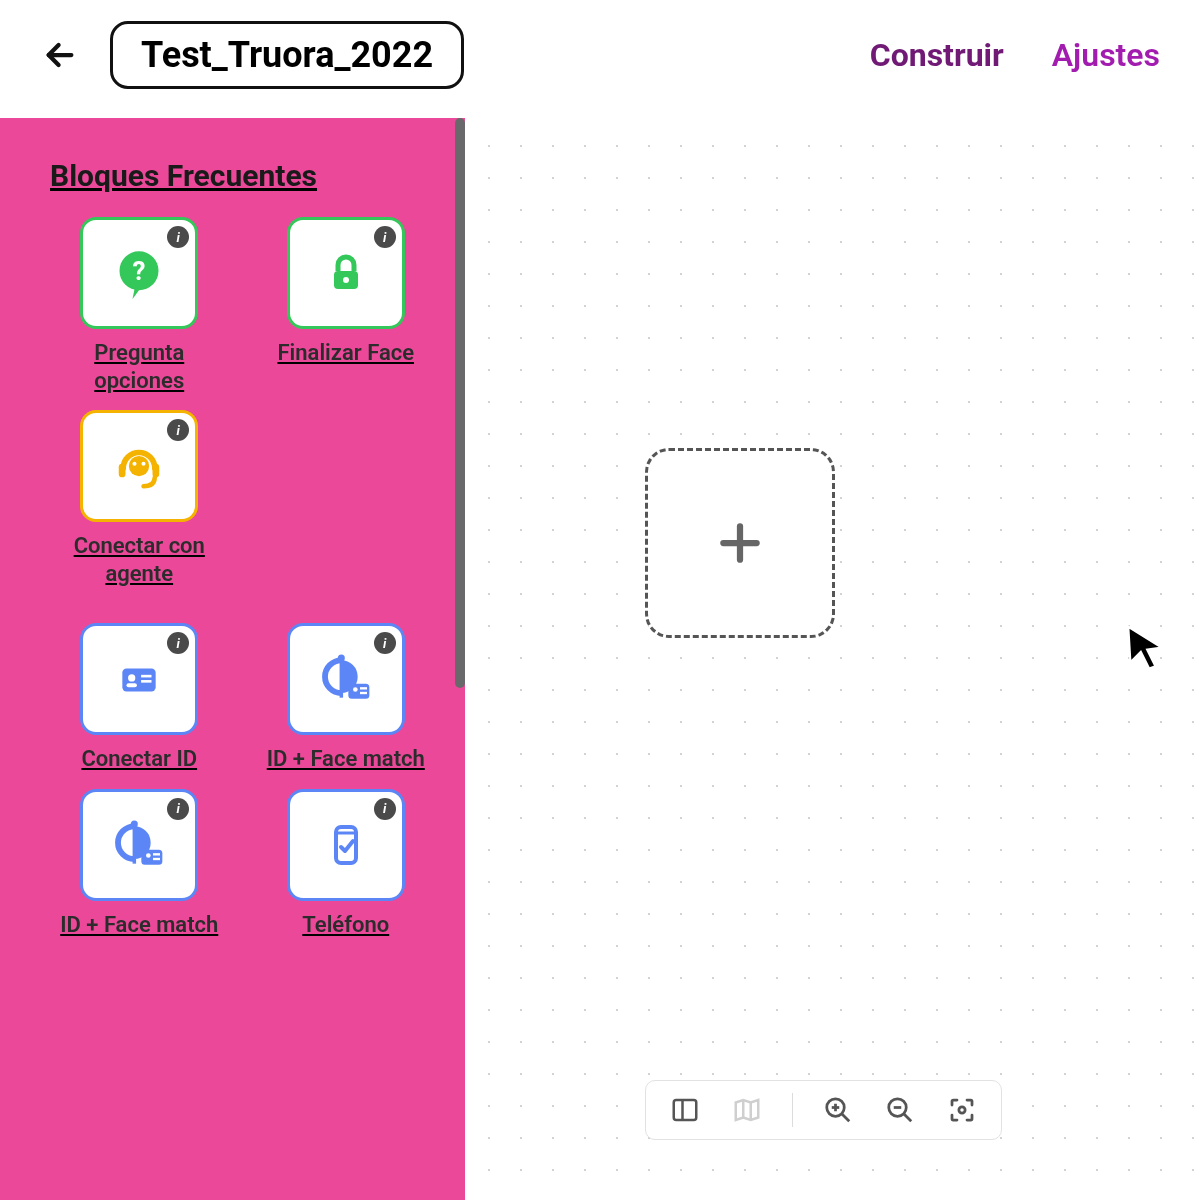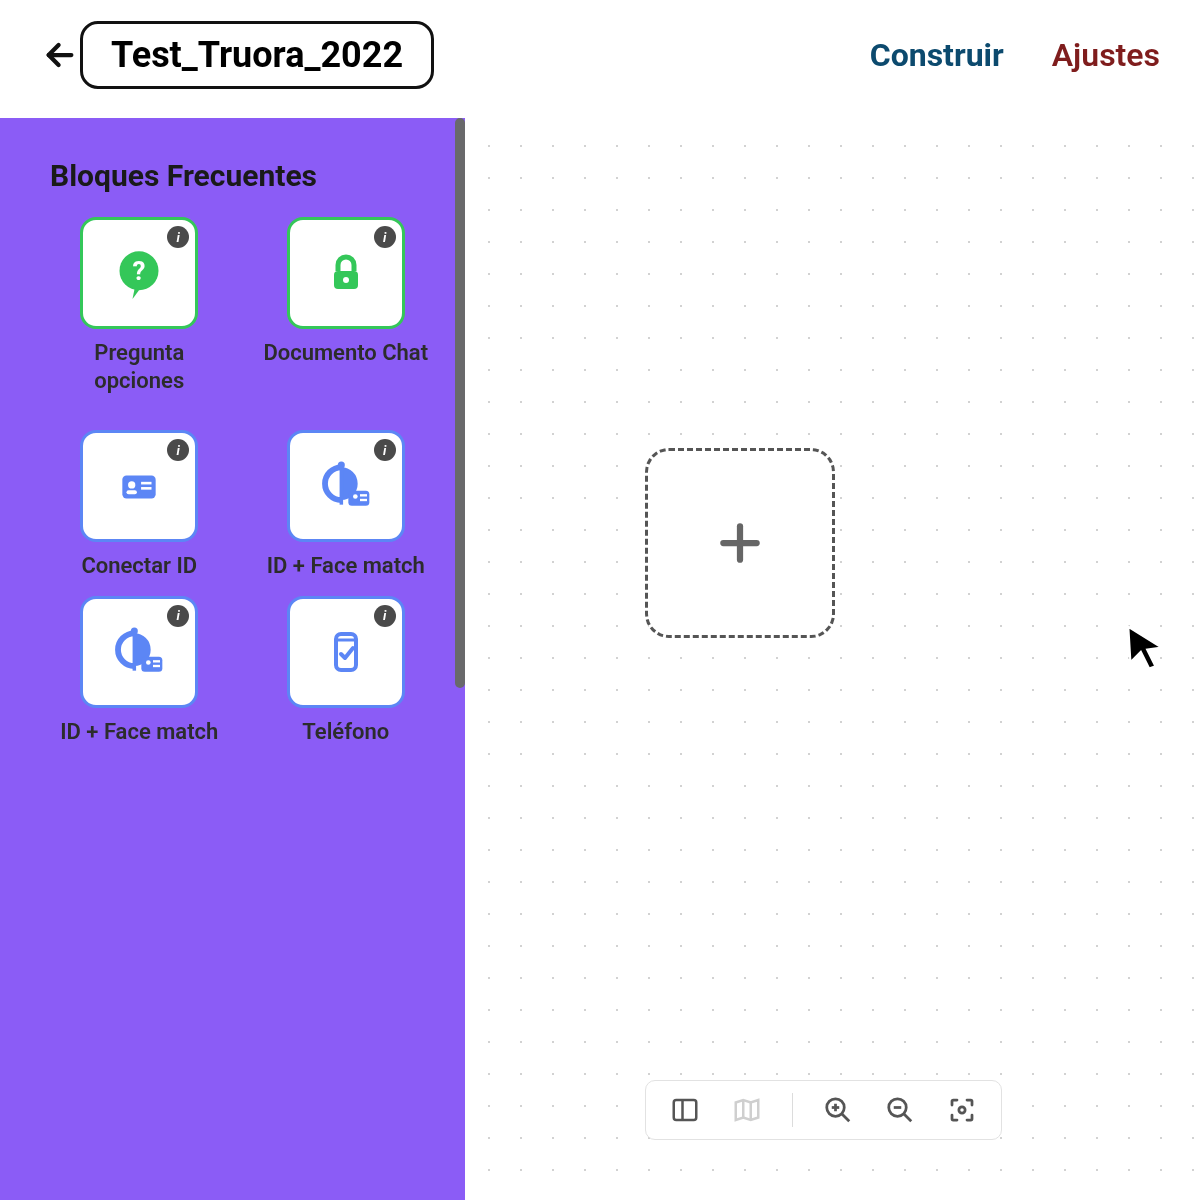--- a/index.html
+++ b/index.html
@@ -1,25 +1,25 @@
 <!DOCTYPE html>
 <html><head>
 <meta charset="utf-8">
 <style>
   * { box-sizing: border-box; margin: 0; padding: 0; }
   html, body { width: 1200px; height: 1200px; font-family: -apple-system, BlinkMacSystemFont, "Segoe UI", Roboto, Arial, sans-serif; background: #fff; overflow: hidden; }
   .app { width: 1200px; height: 1200px; position: relative; }
-  .header { height: 110px; display: flex; align-items: center; padding: 0 40px; background: #fff; }
+  .header { height: 110px; display: flex; align-items: center; padding: 0 40px; gap: 30px; background: #fff; }
   .back-btn { width: 40px; height: 40px; display:flex; align-items:center; justify-content:center; cursor:pointer; }
   .title-box { border: 3px solid #111; border-radius: 18px; padding: 10px 28px; font-size: 36px; font-weight: 700; }
   .tabs { margin-left: auto; display:flex; gap: 48px; font-size: 32px; font-weight: 700; }
-  .tab.inactive { color: #7f1d1d; font-weight: 600; }
-  .tab.active { color: #0c4a6e; }
+  .tab.inactive { color: #a21caf; font-weight: 600; }
+  .tab.active { color: #701a75; }
   .body { position:absolute; top:118px; left:0; right:0; bottom:0; display:flex; }
-  .sidebar { width: 465px; background: #8b5cf6; padding: 40px 30px 40px 50px; position: relative; overflow:hidden; }
+  .sidebar { width: 465px; background: #ec4899; padding: 40px 30px 40px 50px; position: relative; overflow:hidden;text-decoration:underline; }
   .scroll-track { position:absolute; top:0; right:0; width: 10px; height: 570px; background: #69696b; border-radius: 5px; }
   .section-title { font-size: 30px; font-weight: 700; color: #1a1a1a; margin-bottom: 24px; }
   .grid { display:grid; grid-template-columns: 1fr 1fr; gap: 16px 28px; margin-bottom: 36px; }
   .block { display:flex; flex-direction:column; align-items:center; gap: 10px; cursor:pointer; }
   .tile { width: 118px; height: 112px; border-radius: 16px; border: 3px solid; background: #fff; position:relative; display:flex; align-items:center; justify-content:center; }
   .tile.green { border-color: #34c759; }
   .tile.yellow { border-color: #f5b301; }
   .tile.blue { border-color: #5c86f5; }
   .info-dot { position:absolute; top:6px; right:6px; width:22px; height:22px; border-radius:50%; background:#4a4a4a; display:flex; align-items:center; justify-content:center; }
   .info-dot::after { content:"i"; color:#fff; font-weight:700; font-size:13px; font-style:italic; }
@@ -75,23 +75,38 @@
 
       <div class="block">
         <div class="tile green">
           <span class="info-dot"></span>
           <svg width="48" height="48" viewBox="0 0 48 48">
             <rect x="12" y="22" width="24" height="18" rx="4" fill="#34c759"></rect>
             <path d="M16 22 v-6 a8 8 0 0 1 16 0 v6" fill="none" stroke="#34c759" stroke-width="5"></path>
             <circle cx="24" cy="31" r="3" fill="#fff"></circle>
           </svg>
         </div>
-        <div class="block-label">Documento Chat</div>
-      </div>
-
+        <div class="block-label">Finalizar Face</div>
+      </div>
+
+      <div class="block">
+        <div class="tile yellow">
+          <span class="info-dot"></span>
+          <svg width="54" height="54" viewBox="0 0 48 48">
+            <path d="M10 26 a14 14 0 0 1 28 0" fill="none" stroke="#f5b301" stroke-width="5" stroke-linecap="round"></path>
+            <circle cx="24" cy="24" r="9" fill="#f5b301"></circle>
+            <circle cx="20" cy="22" r="1.8" fill="#fff"></circle>
+                <circle cx="28" cy="22" r="1.8" fill="#fff"></circle>
+            <rect x="6" y="22" width="6" height="12" rx="3" fill="#f5b301"></rect>
+            <rect x="36" y="22" width="6" height="12" rx="3" fill="#f5b301"></rect>
+            <path d="M38 34 q0 8 -10 8" fill="none" stroke="#f5b301" stroke-width="4" stroke-linecap="round"></path>
+          </svg>
+        </div>
+        <div class="block-label">Conectar con agente</div>
+      </div>
     </div>
 
     <div class="grid">
 
       <div class="block">
         <div class="tile blue">
           <span class="info-dot"></span>
           <svg width="50" height="50" viewBox="0 0 48 48">
             <rect x="8" y="14" width="32" height="22" rx="4" fill="#5c86f5"></rect>
             <circle cx="17" cy="23" r="3.5" fill="#fff"></circle>

